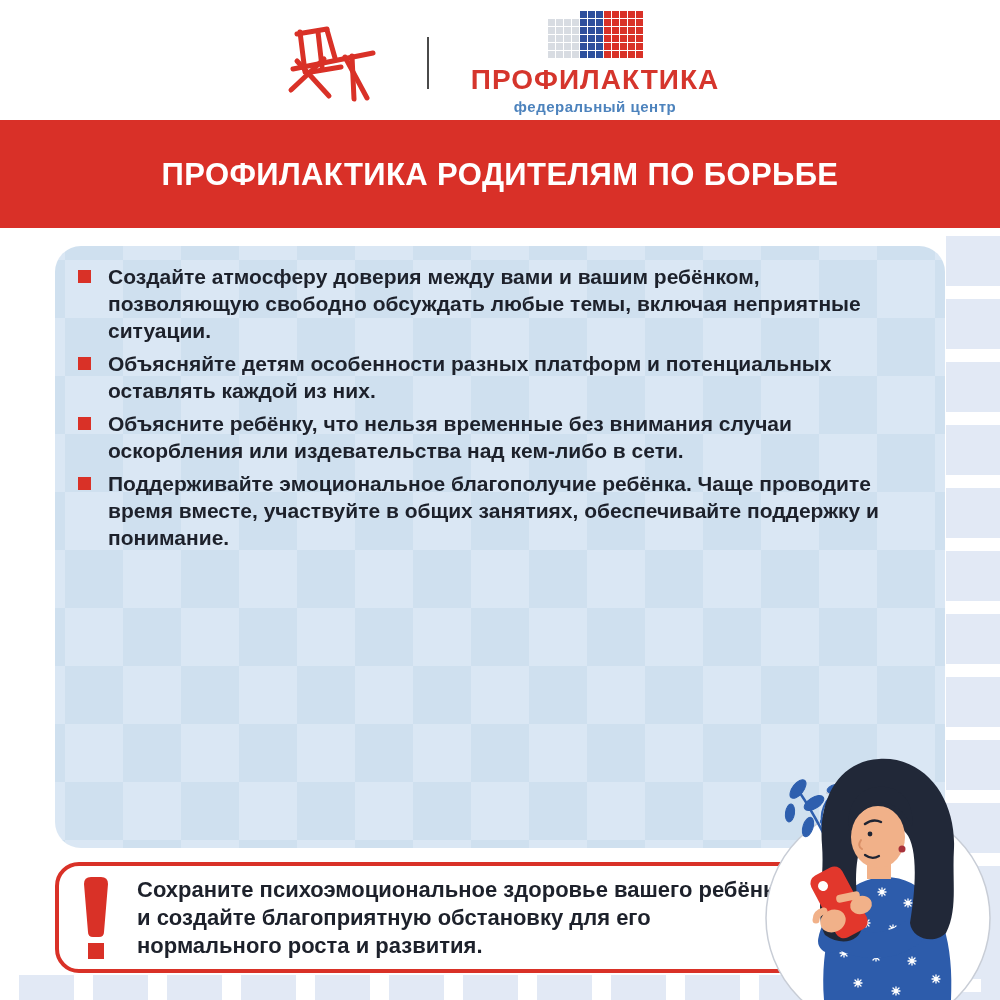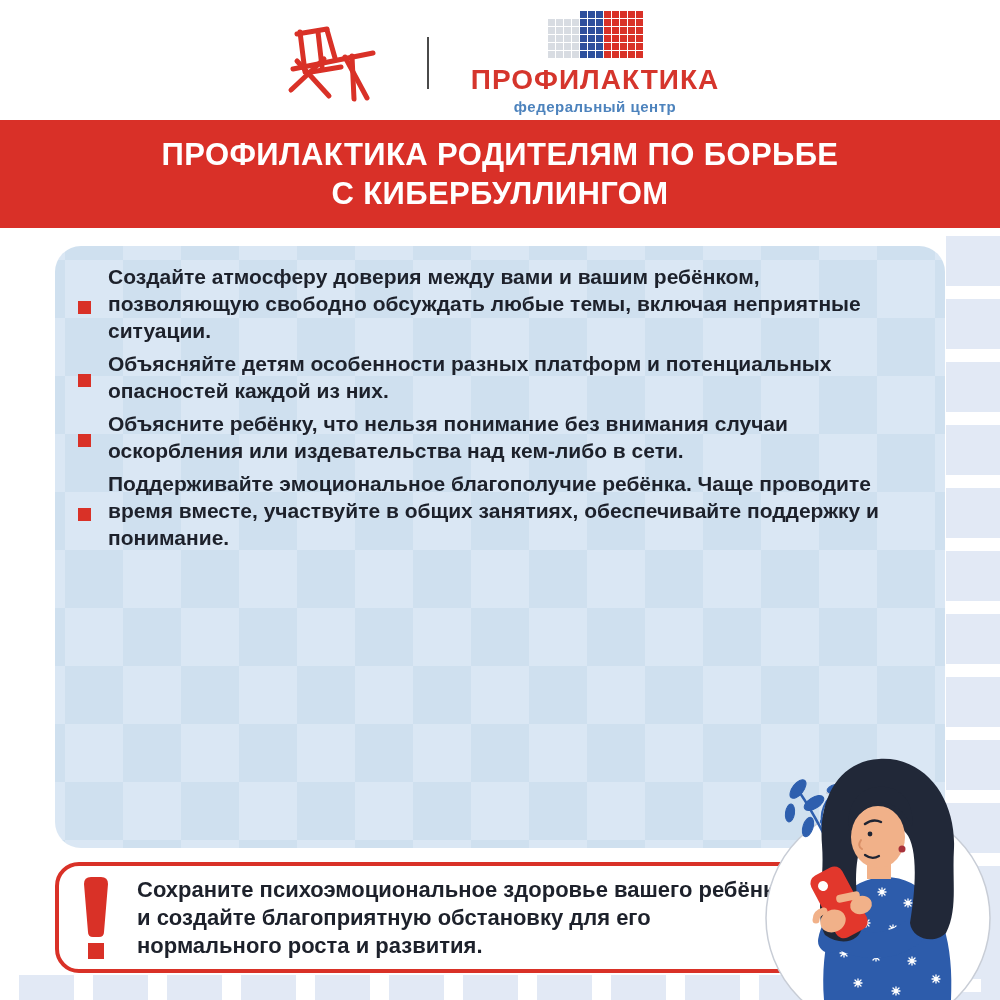--- a/index.html
+++ b/index.html
@@ -56,21 +56,21 @@
   
   .panel{
     position:absolute;left:55px;top:246px;width:890px;height:602px;z-index:1;
     border-radius:26px;
     background-color:var(--panel-blue);
     background-image:conic-gradient(var(--panel-check) 25%,transparent 0 50%,var(--panel-check) 0 75%,transparent 0);
     background-size:116px 116px;background-position:10px 14px;
     padding:17px 30px 0 23px;
   }
   .rec-list{list-style:none;display:flex;flex-direction:column;gap:6px;}
-  .rec{display:flex;align-items:center;}
+  .rec{display:flex;align-items:flex-start;}
   .sq{flex:0 0 13px;width:13px;height:13px;background:var(--accent-red);margin:7px 17px 0 0;}
   .rec-text{font-size:21px;line-height:27px;font-weight:bold;max-width:822px;}
   
   .warning{
     position:absolute;left:55px;top:862px;width:800px;height:111px;z-index:2;
     background:#fff;border:4px solid var(--accent-red);border-radius:24px;
     display:flex;align-items:center;padding:0 20px 0 22px;gap:26px;
   }
   .excl{flex:0 0 30px;height:82px;}
   .warning-text{font-size:22px;line-height:28px;font-weight:bold;max-width:660px;}
@@ -173,36 +173,35 @@
         <i style="background: rgb(217, 49, 39);"></i>
         <i style="background: rgb(217, 49, 39);"></i>
       </span>
     <span class="brand-name">ПРОФИЛАКТИКА</span>
     <span class="brand-subtitle">федеральный центр</span>
   </div>
 </div>
 
 <div class="banner">
   <div>ПРОФИЛАКТИКА РОДИТЕЛЯМ ПО БОРЬБЕ</div>
-  <div>С КИБЕРБУЛЛИНГОМ</div>
 </div>
 
 <div class="panel">
   <ul class="rec-list">
     <li class="rec">
         <span class="sq"></span>
         <span class="rec-text">Создайте атмосферу доверия между вами и вашим ребёнком, позволяющую свободно обсуждать любые темы, включая неприятные ситуации.</span>
       </li>
     <li class="rec">
         <span class="sq"></span>
-        <span class="rec-text">Объясняйте детям особенности разных платформ и потенциальных опасностей каждой из них.</span>
-      </li>
-    <li class="rec">
-        <span class="sq"></span>
-        <span class="rec-text">Объясните ребёнку, что нельзя понимание без внимания случаи оскорбления или издевательства над кем-либо в сети.</span>
+        <span class="rec-text">Объясняйте детям особенности разных платформ и потенциальных оставлять каждой из них.</span>
+      </li>
+    <li class="rec">
+        <span class="sq"></span>
+        <span class="rec-text">Объясните ребёнку, что нельзя временные без внимания случаи оскорбления или издевательства над кем-либо в сети.</span>
       </li>
     <li class="rec">
         <span class="sq"></span>
         <span class="rec-text">Поддерживайте эмоциональное благополучие ребёнка. Чаще проводите время вместе, участвуйте в общих занятиях, обеспечивайте поддержку и понимание.</span>
       </li>
   </ul>
 </div>
 
 <div class="warning">
   <svg class="excl" viewBox="0 0 30 82">

